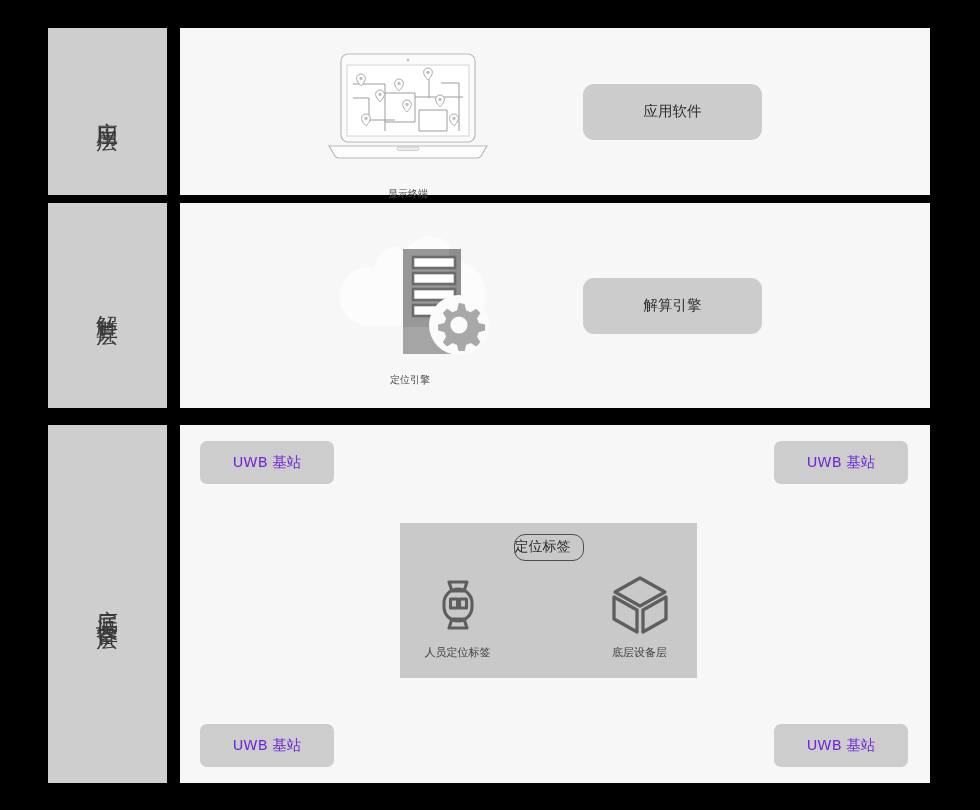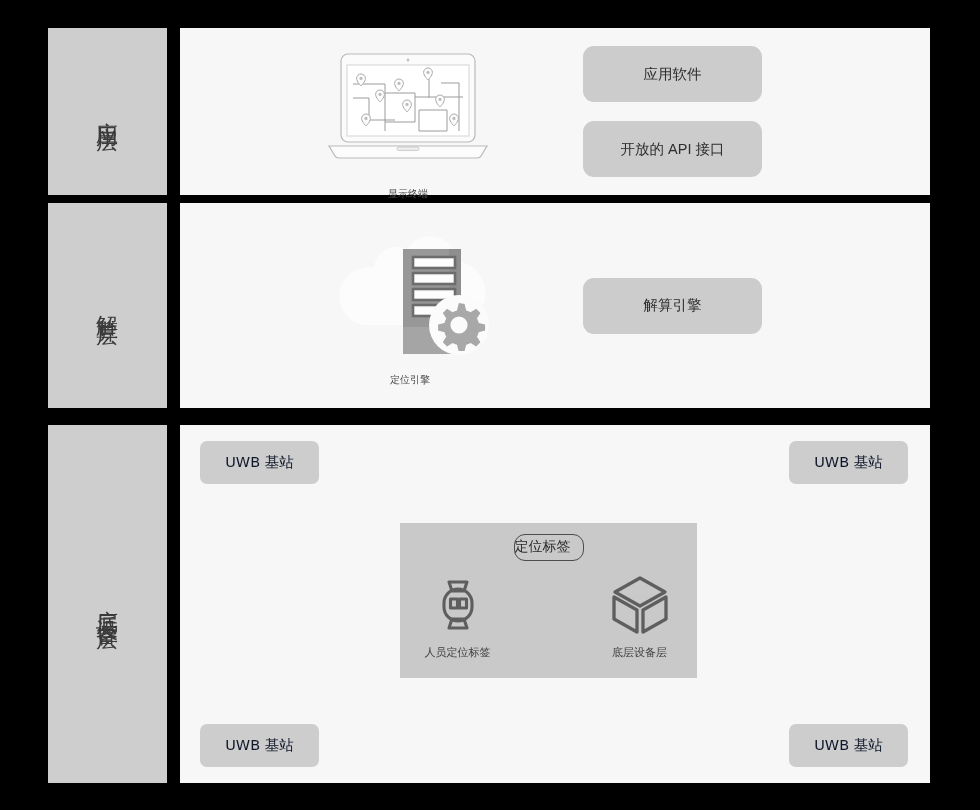--- a/index.html
+++ b/index.html
@@ -99,29 +99,29 @@
   .illus-caption {
     margin-top: 8px;
     font-size: 10px;
     color: #4a4a4a;
     font-family: "DejaVu Sans", "Liberation Sans", sans-serif;
   }
 
   
   .uwb-pill {
     position: absolute;
-    width: 119px;
+    width: 134px;
     height: 43px;
     background: #cdcdcd;
     border-radius: 7px;
     display: flex;
     align-items: center;
     justify-content: center;
     font-size: 14.5px;
-    color: #0f172a;
+    color: #6d28d9;
     font-family: "DejaVu Sans", "Liberation Sans", sans-serif;
   }
   #uwb-top-left     { left: 20px;  top: 16px; }
   #uwb-top-right    { right: 22px; top: 16px; }
   #uwb-bottom-left  { left: 20px;  bottom: 16px; }
   #uwb-bottom-right { right: 22px; bottom: 16px; }
 
   
   #tag-group-panel {
     position: absolute;
@@ -215,21 +215,20 @@
 
             <path d="M6 96 H164 L158 106 Q157 108 154 108 H16 Q13 108 12 106 Z" fill="#fcfcfc" stroke="#b9b9b9" stroke-width="1.2"></path>
             <rect x="74" y="97" width="22" height="3.4" rx="1.5" fill="#eeeeee" stroke="#c5c5c5" stroke-width="0.9"></rect>
           </svg>
         </span>
         <span class="illus-caption">显示终端</span>
       </div>
 
       <div class="pill-col">
         <div class="pill">应用软件</div>
-        <div class="pill">开放的 API 接口</div>
       </div>
 
     </div>
   </div>
 
   <div class="layer-row" id="layer-row-calculation">
 
     <div class="layer-sidebar">
       <span class="layer-sidebar-text">解算层</span>
     </div>

